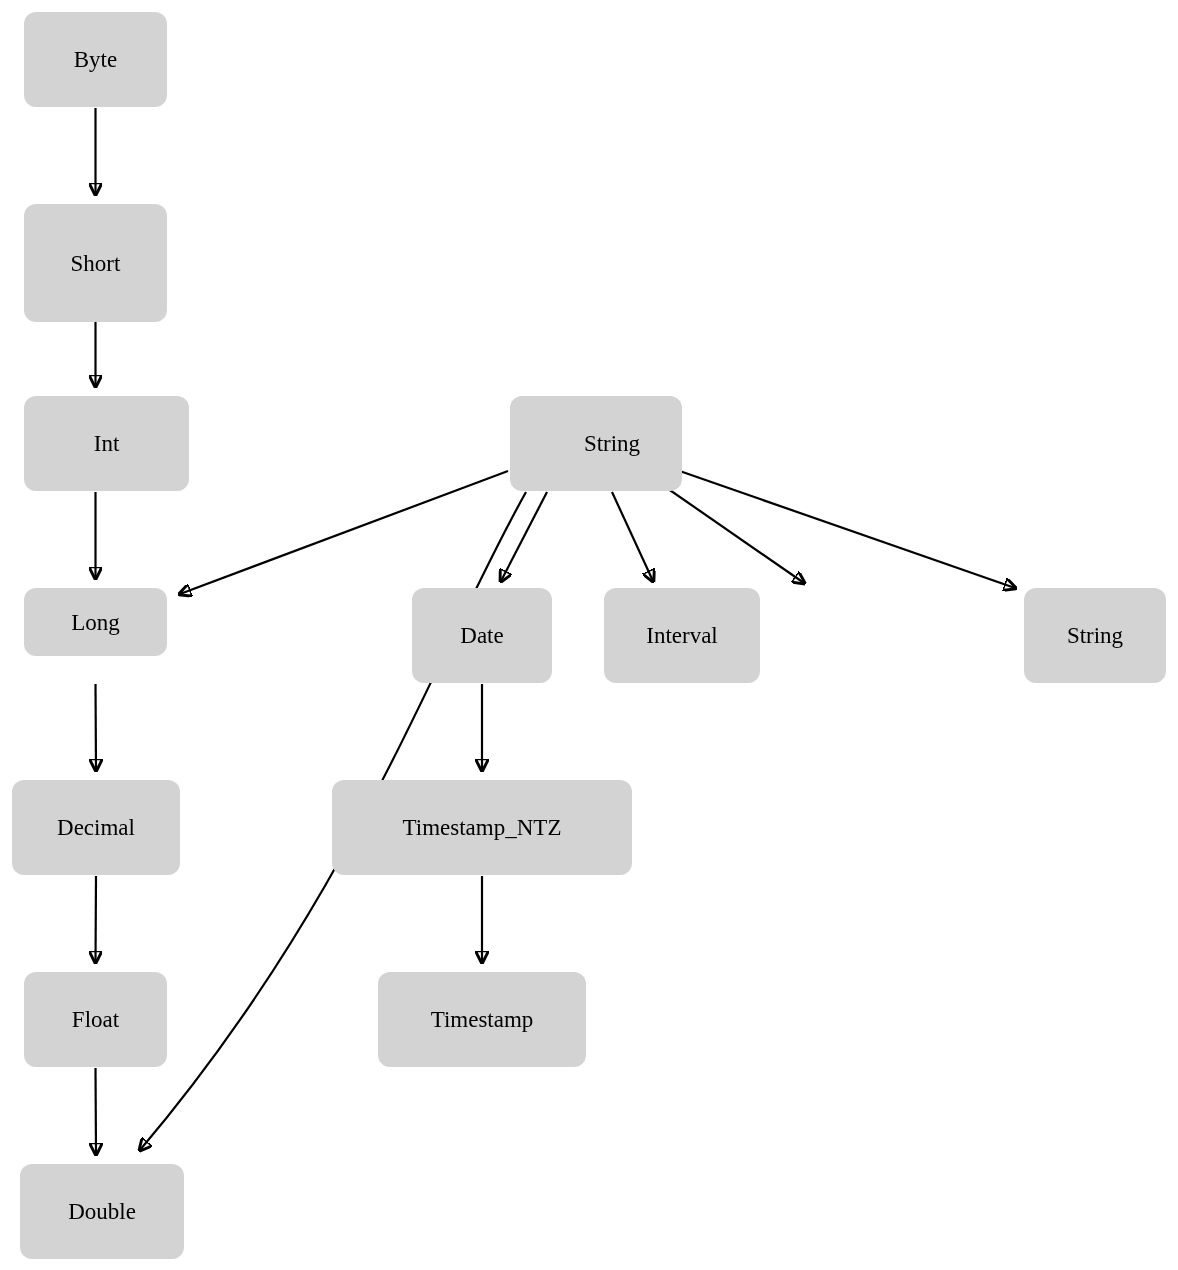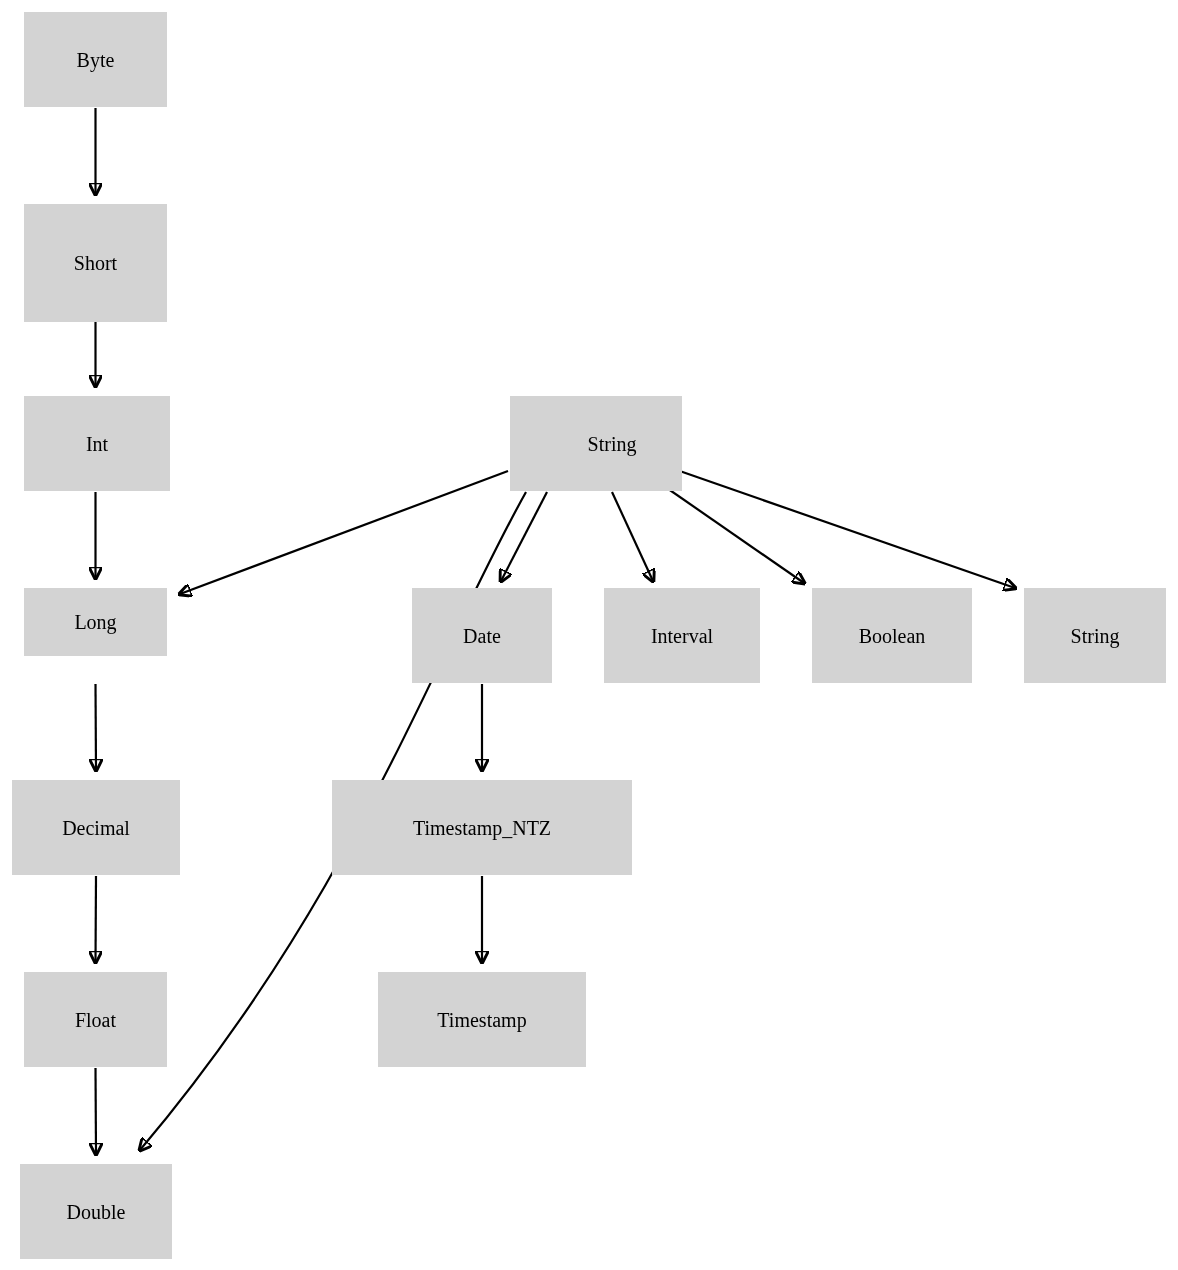--- a/index.html
+++ b/index.html
@@ -28,23 +28,24 @@
     stroke: #000000;
     stroke-width: 2.2;
   }
   .node {
     position: absolute;
     background: #d3d3d3;
     color: #000000;
     display: flex;
     align-items: center;
     justify-content: center;
-    font-size: 20px;
+    font-size: 23px;
     line-height: 1;
     white-space: nowrap;
+    border-radius: 12px;
   }
 </style>
 </head>
 <body>
 
 <div id="canvas">
   <svg id="edges" xmlns="http://www.w3.org/2000/svg" viewBox="0 0 1178 1270">
     <defs>
       <marker id="arrow" viewBox="0 0 10 10" refX="8.5" refY="5" markerWidth="6" markerHeight="6" orient="auto-start-reverse">
         <path d="M0,0 L10,5 L0,10 z" fill="#000000"></path>
@@ -64,49 +65,46 @@
       <path d="M95.5,1068 L96,1154" marker-end="url(#arrow)"></path>
       <path d="M482,684 L482,770" marker-end="url(#arrow)"></path>
       <path d="M482,876 L482,962" marker-end="url(#arrow)"></path>
     </svg>
 <div class="node" style="left: 24px; top: 12px; width: 143px; height: 95px;">
       <span>Byte</span>
     </div>
     <div class="node" style="left: 24px; top: 204px; width: 143px; height: 118px;">
       <span>Short</span>
     </div>
-    <div class="node" style="left: 24px; top: 396px; width: 146px; height: 95px;">
+    <div class="node" style="left: 24px; top: 396px; width: 165px; height: 95px;">
       <span>Int</span>
     </div>
     <div class="node" style="left: 510px; top: 396px; width: 140px; height: 95px; padding-left: 32px;">
       <span>String</span>
     </div>
     <div class="node" style="left: 24px; top: 588px; width: 143px; height: 68px;">
       <span>Long</span>
     </div>
     <div class="node" style="left: 412px; top: 588px; width: 140px; height: 95px;">
       <span>Date</span>
     </div>
     <div class="node" style="left: 604px; top: 588px; width: 156px; height: 95px;">
       <span>Interval</span>
-    </div>
-    <div class="node" style="left: 812px; top: 588px; width: 160px; height: 95px;">
-      <span>Boolean</span>
     </div>
     <div class="node" style="left: 1024px; top: 588px; width: 142px; height: 95px;">
       <span>String</span>
     </div>
     <div class="node" style="left: 332px; top: 780px; width: 300px; height: 95px;">
       <span>Timestamp_NTZ</span>
     </div>
     <div class="node" style="left: 12px; top: 780px; width: 168px; height: 95px;">
       <span>Decimal</span>
     </div>
     <div class="node" style="left: 24px; top: 972px; width: 143px; height: 95px;">
       <span>Float</span>
     </div>
     <div class="node" style="left: 378px; top: 972px; width: 208px; height: 95px;">
       <span>Timestamp</span>
     </div>
-    <div class="node" style="left: 20px; top: 1164px; width: 152px; height: 95px;">
+    <div class="node" style="left: 20px; top: 1164px; width: 164px; height: 95px;">
       <span>Double</span>
     </div>
   </div>
 
 </body></html>

